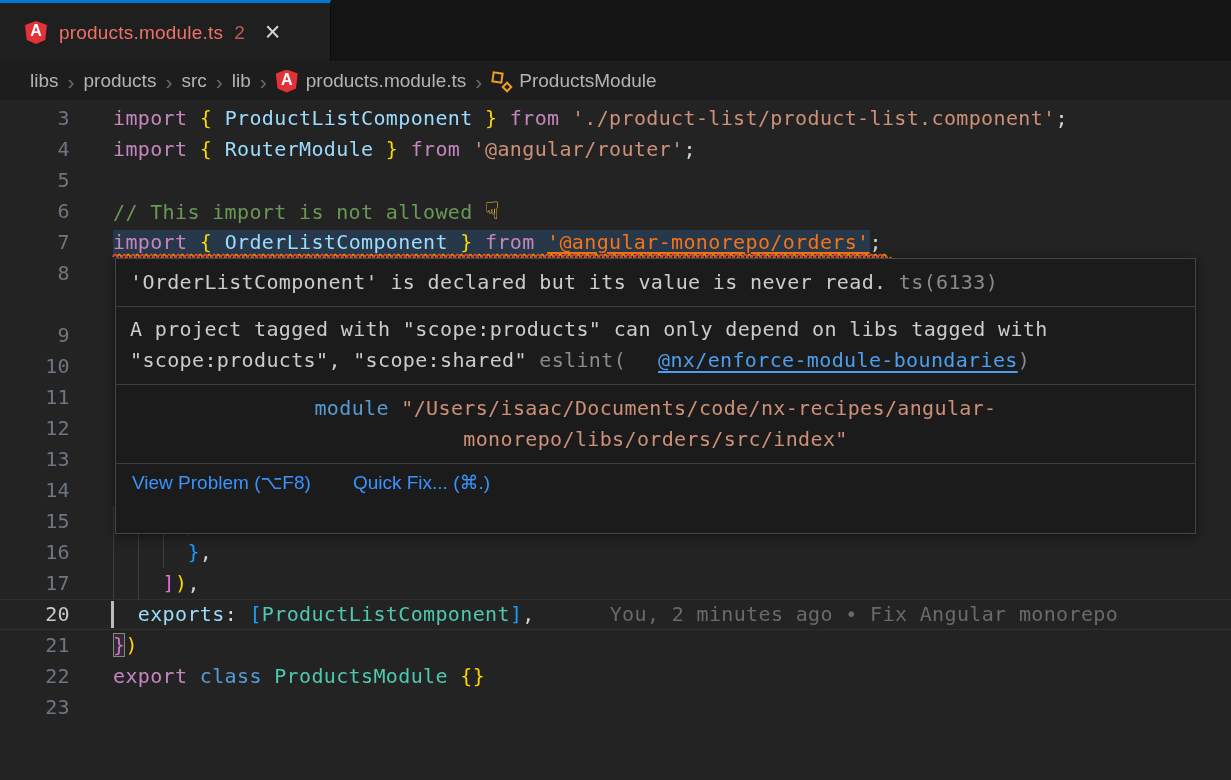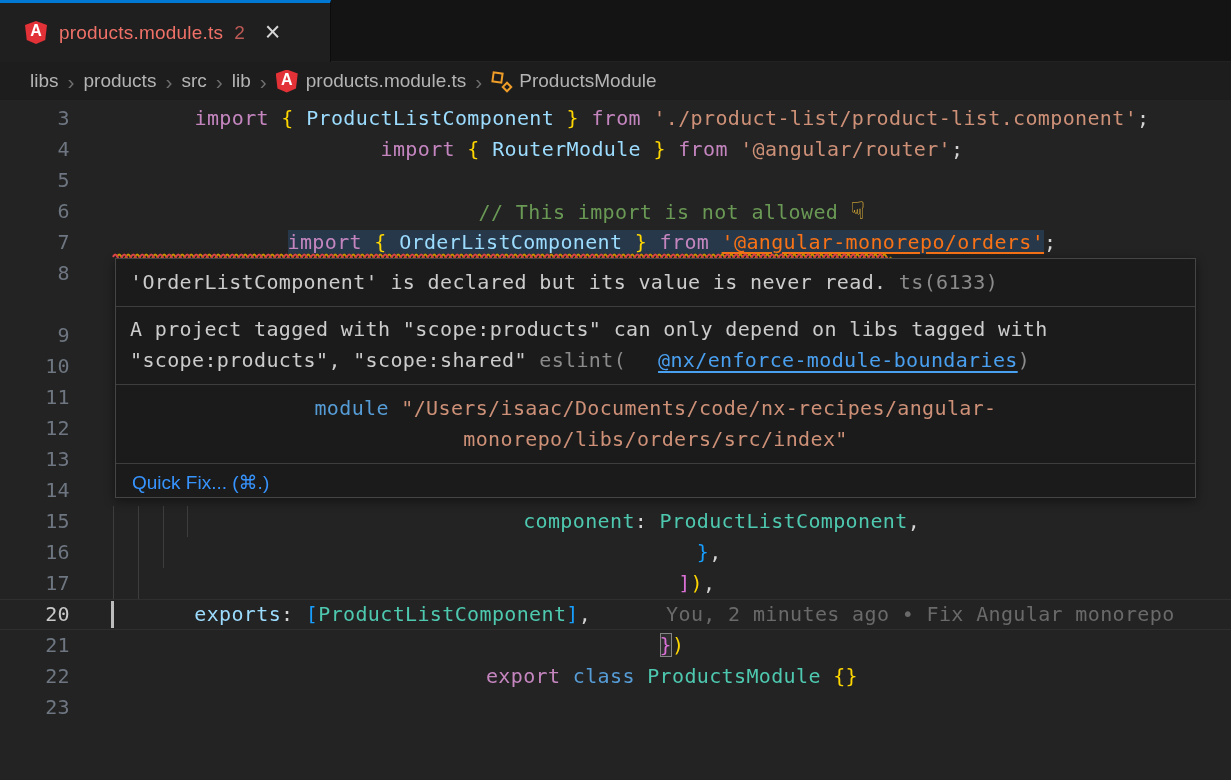--- a/index.html
+++ b/index.html
@@ -41,39 +41,39 @@
   
   .editor { position:absolute; left:0; top:100px; width:1231px; height:680px;
             background:#232323; overflow:hidden; }
   .rows { position:absolute; left:0; top:3px; width:100%; }
   .row { position:relative; display:flex; height:31px;
          font-family:"DejaVu Sans Mono", monospace; font-size:20px; line-height:31px;
          letter-spacing:.36px; }
   .row .gutter { width:70px; flex:none; text-align:right; color:#6e7681; user-select:none; }
   .row.current .gutter { color:#c9c9c9; }
   .row.current { box-shadow:inset 0 1px 0 rgba(255,255,255,.06), inset 0 -1px 0 rgba(255,255,255,.06); }
-  .row .code { position:relative; flex:1; margin-left:43px; white-space:pre; color:#d4d4d4;text-align:center; }
+  .row .code { position:relative; flex:1; margin-left:43px; white-space:pre; color:#d4d4d4; }
   .guide { position:absolute; top:0; width:1px; height:31px; background:#3d3d3d; }
   .cursor { position:absolute; left:-2px; top:2px; width:3px; height:27px; background:#bdbdbd; }
   .blame { color:#6a6a6a; margin-left:75px; }
   .squig { position:absolute; left:0; bottom:-4px; width:772px; height:10px; overflow:visible; }
 
   
   .kw  { color:#C586C0; } .kw2 { color:#569CD6; }
   .id  { color:#9CDCFE; } .cls { color:#4EC9B0; }
   .str { color:#CE9178; } .cmt { color:#6A9955; }
   .pl  { color:#D4D4D4; }
   .b1  { color:#FFD700; } .b2 { color:#DA70D6; } .b3 { color:#179FFF; }
   .strlink { color:#f97316; text-decoration:underline; text-underline-offset:3px; cursor:pointer; }
   .emoji { color:#FFC83D; font-size:24px; }
   .hl { background:#27384a; }
   .match { box-shadow:inset 0 0 0 1px #858585; background:rgba(255,255,255,.05); }
 
   
-  .hover-popup { position:absolute; left:115px; top:258px; width:1081px; height:240px;
+  .hover-popup { position:absolute; left:115px; top:258px; width:1081px; height:276px;
                  background:#1b1b1b; border:1px solid #454545; z-index:30;
                  box-shadow:0 3px 10px rgba(0,0,0,.45);
                  font-family:"DejaVu Sans Mono", monospace; font-size:20px;
                  letter-spacing:.36px; color:#cccccc; }
   .hp-sec { padding:0 14px; }
   .hp-sec1 { height:47px; line-height:47px; white-space:nowrap; }
   .hp-sec2 { height:77px; padding-top:7px; line-height:31px; }
   .hp-sec3 { height:78px; padding-top:8px; line-height:31px;text-align:center; }
   .hp-div { height:1px; background:#3e3e3e; }
   .hp-dim { color:#8b8b8b; }
@@ -219,15 +219,16 @@
     <div>A project tagged with "scope:products" can only depend on libs tagged with</div>
     <div><span>"scope:products", "scope:shared"</span><span class="hp-dim"> eslint(</span><span class="hp-link">@nx/enforce-module-boundaries</span><span class="hp-dim">)</span></div>
   </div>
   <div class="hp-div"></div>
   <div class="hp-sec hp-sec3">
     <div><span class="kw2">module</span><span class="str"> "/Users/isaac/Documents/code/nx-recipes/angular-</span></div>
     <div class="str">monorepo/libs/orders/src/index"</div>
   </div>
   <div class="hp-div"></div>
   <div class="hp-status">
+    <span class="hp-action">View Problem (⌥F8)</span>
     <span class="hp-action">Quick Fix... (⌘.)</span>
   </div>
 </div>
 
 </body></html>

